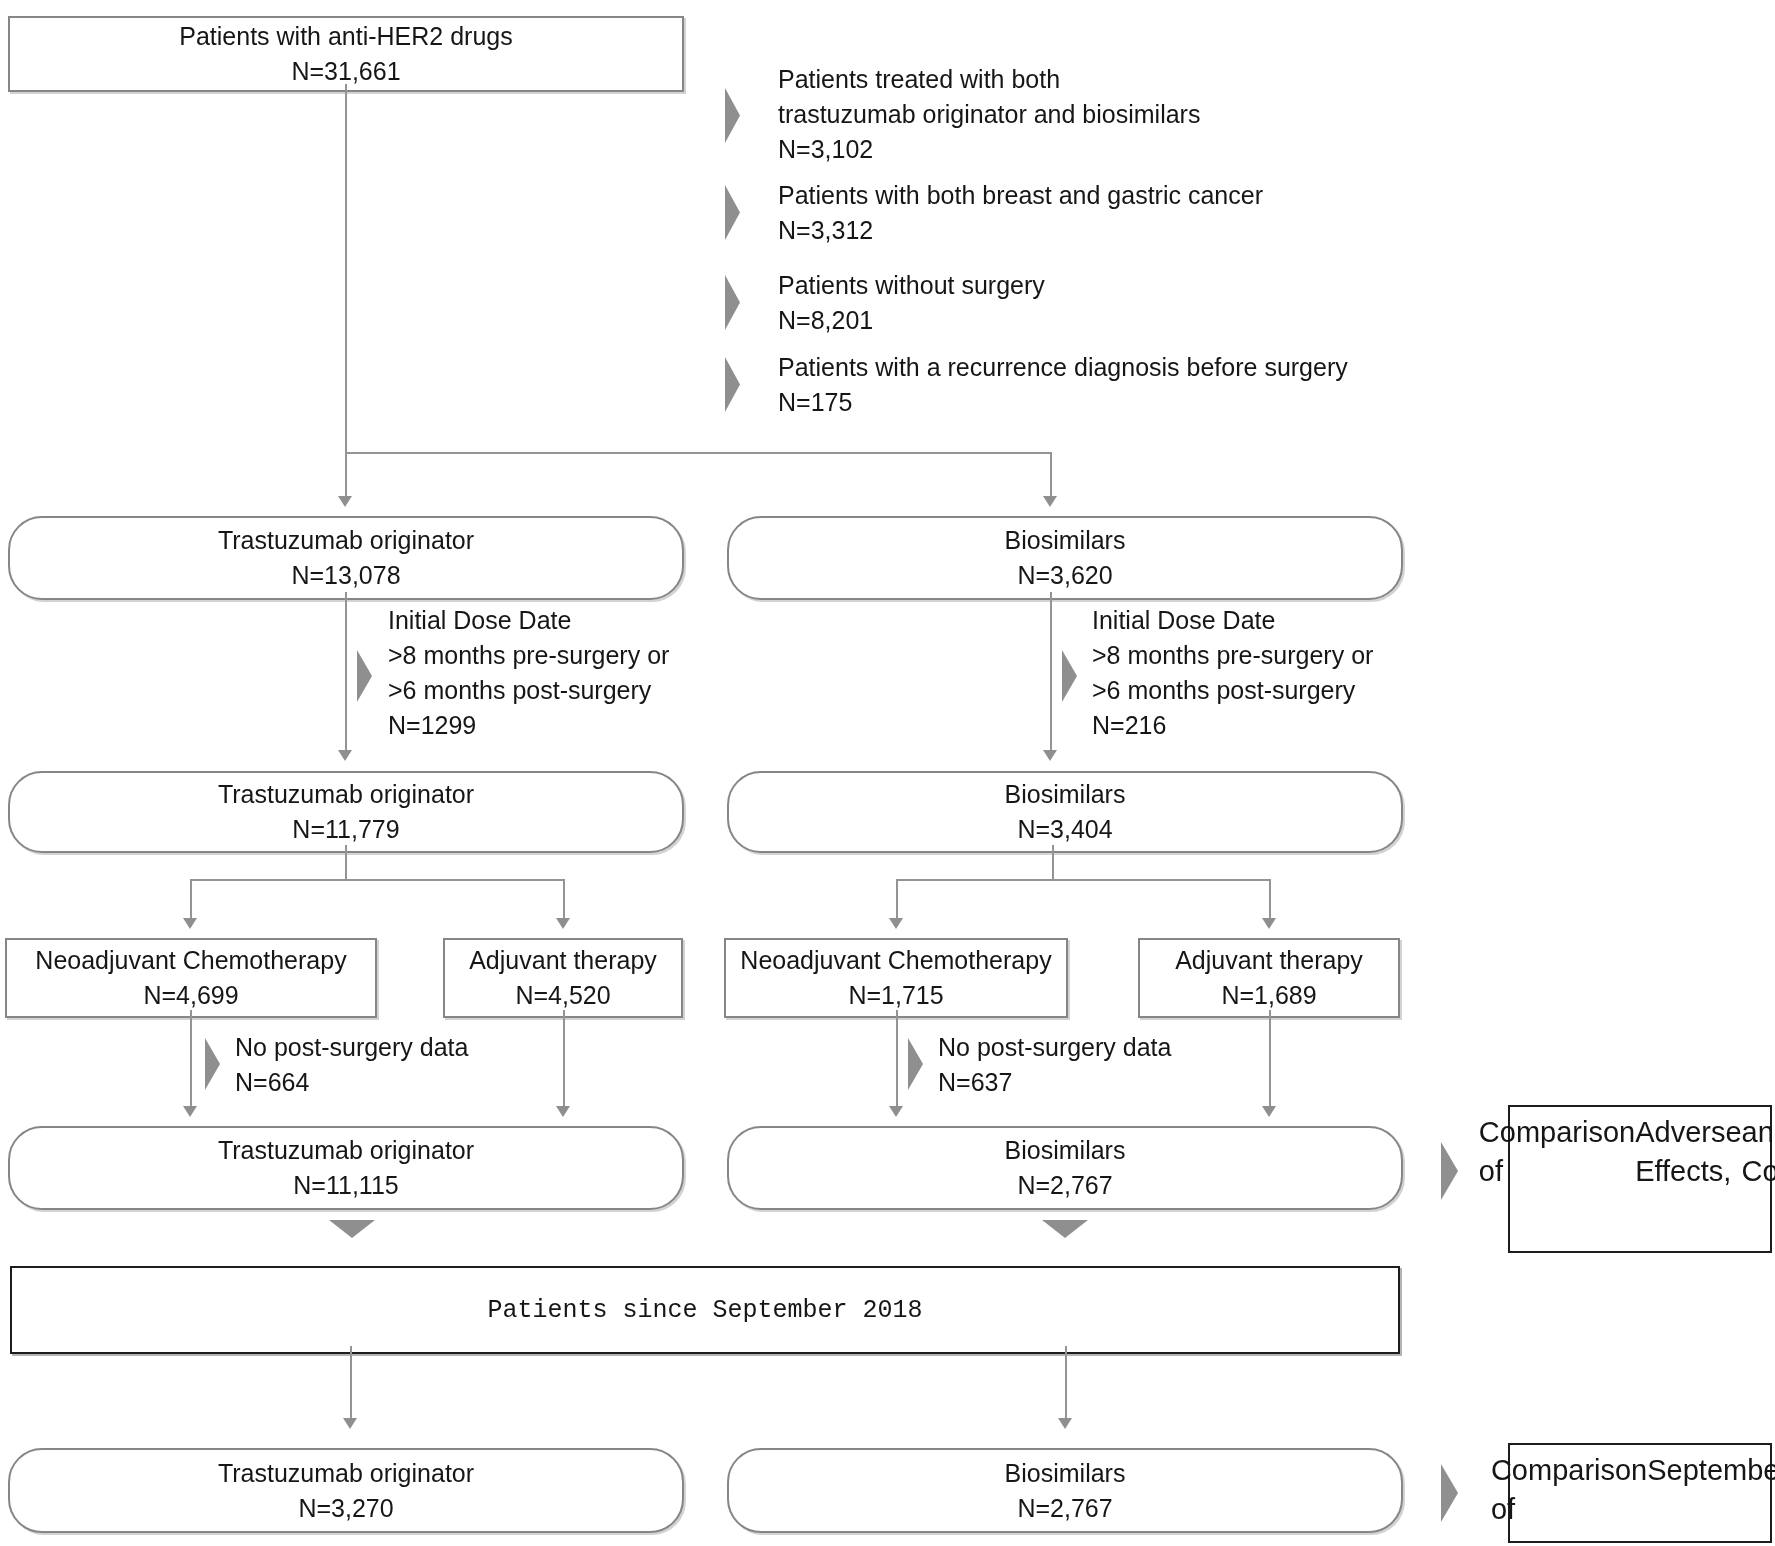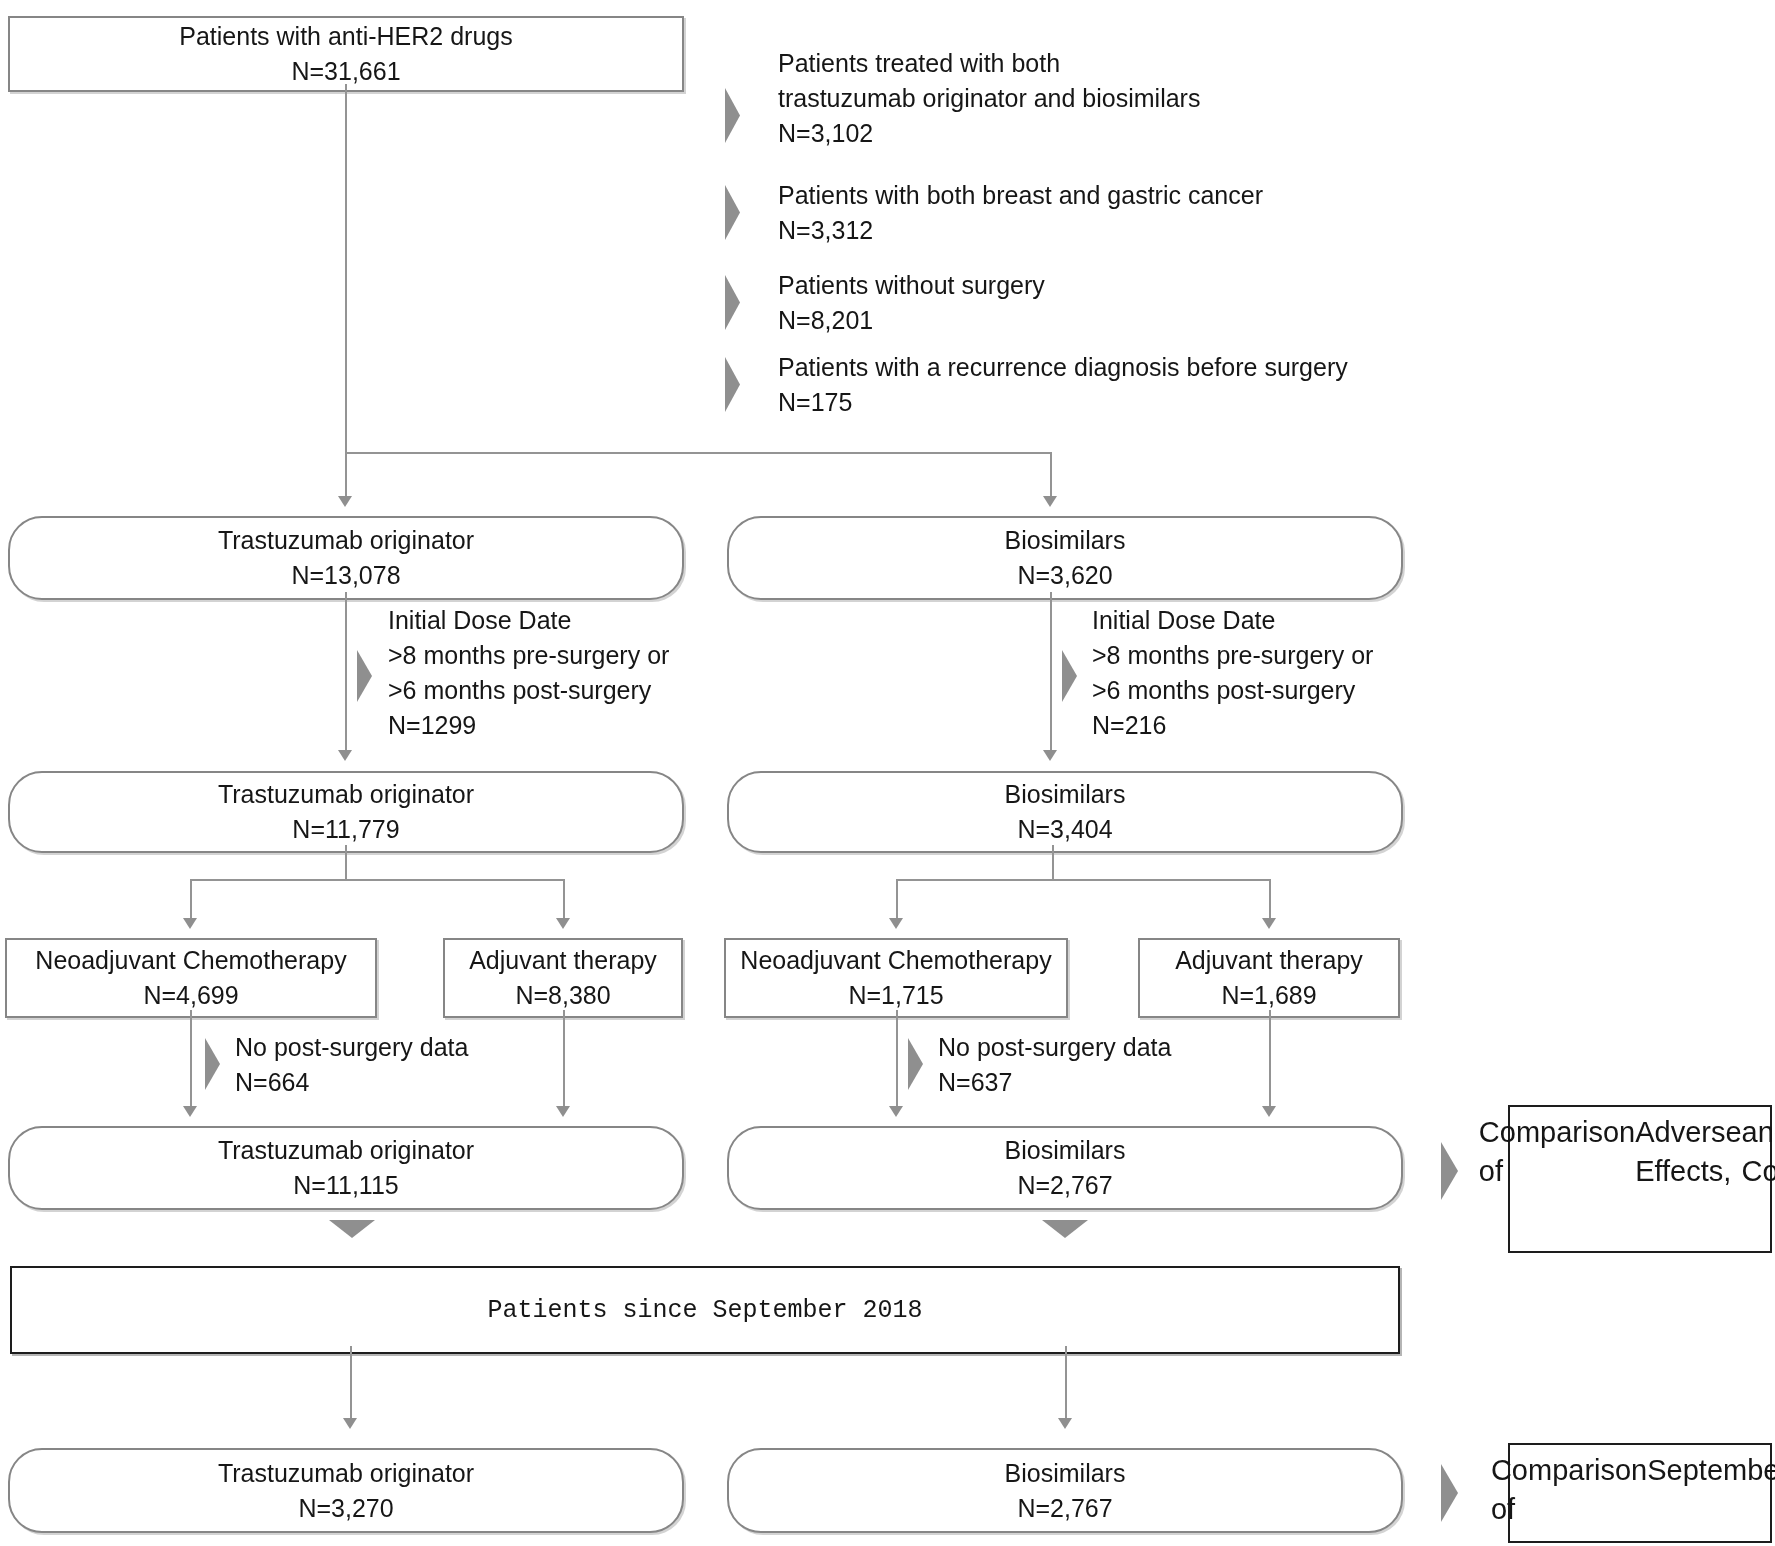--- a/index.html
+++ b/index.html
@@ -45,21 +45,21 @@
     <div>N=31,661</div>
   </div>
 
   <div class="vline" style="left:345px;top:84px;height:412px"></div>
   <div class="hline" style="left:345px;top:452px;width:707px"></div>
   <div class="vline" style="left:1050px;top:452px;height:44px"></div>
   <div class="ah" style="left:338px;top:496px"></div>
   <div class="ah" style="left:1043px;top:496px"></div>
 
   <div class="chev" style="left:725px;top:88px;width:15px;height:55px"></div>
-  <div class="note" style="left:778px;top:46px">
+  <div class="note" style="left:778px;top:62px">
     <div>Patients treated with both</div>
     <div>trastuzumab originator and biosimilars</div>
     <div>N=3,102</div>
   </div>
 
   <div class="chev" style="left:725px;top:185px;width:15px;height:55px"></div>
   <div class="note" style="left:778px;top:178px">
     <div>Patients with both breast and gastric cancer</div>
     <div>N=3,312</div>
   </div>
@@ -127,21 +127,21 @@
   <div class="vline" style="left:1269px;top:879px;height:40px"></div>
   <div class="ah" style="left:889px;top:918px"></div>
   <div class="ah" style="left:1262px;top:918px"></div>
 
   <div class="node" style="left:5px;top:930px;width:372px;height:80px">
     <div>Neoadjuvant Chemotherapy</div>
     <div>N=4,699</div>
   </div>
   <div class="node" style="left:443px;top:930px;width:240px;height:80px">
     <div>Adjuvant therapy</div>
-    <div>N=8,380</div>
+    <div>N=4,520</div>
   </div>
   <div class="node" style="left:724px;top:930px;width:344px;height:80px">
     <div>Neoadjuvant Chemotherapy</div>
     <div>N=1,715</div>
   </div>
   <div class="node" style="left:1138px;top:930px;width:262px;height:80px">
     <div>Adjuvant therapy</div>
     <div>N=1,689</div>
   </div>
 

